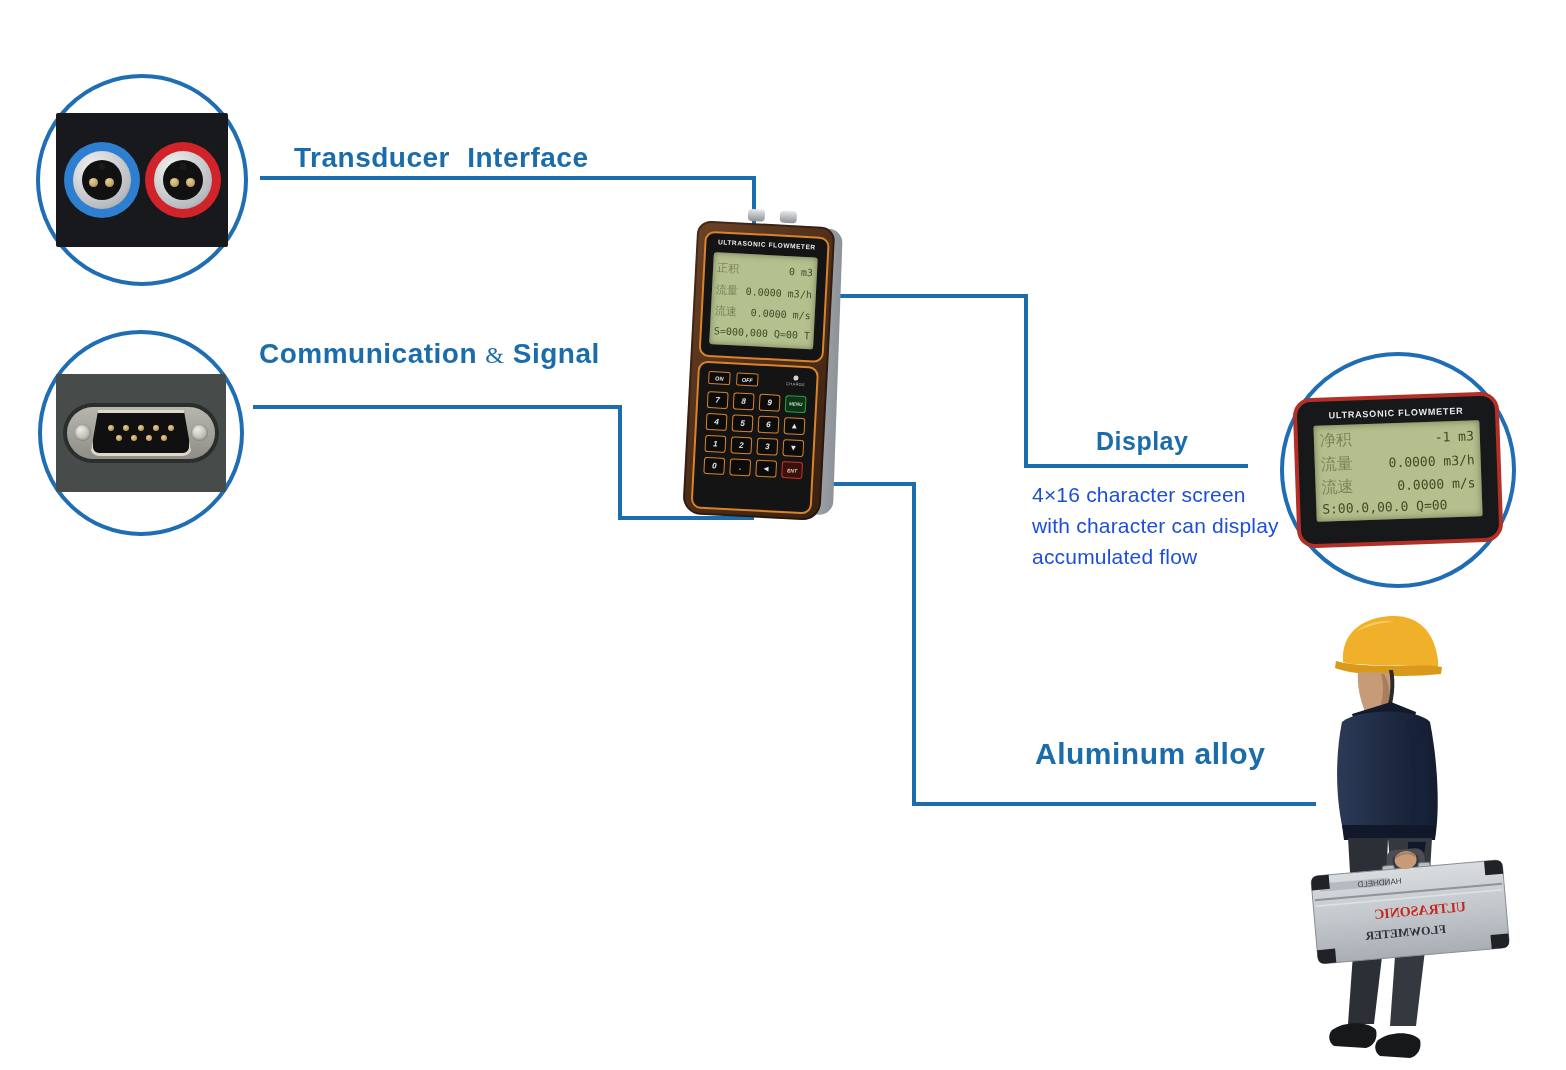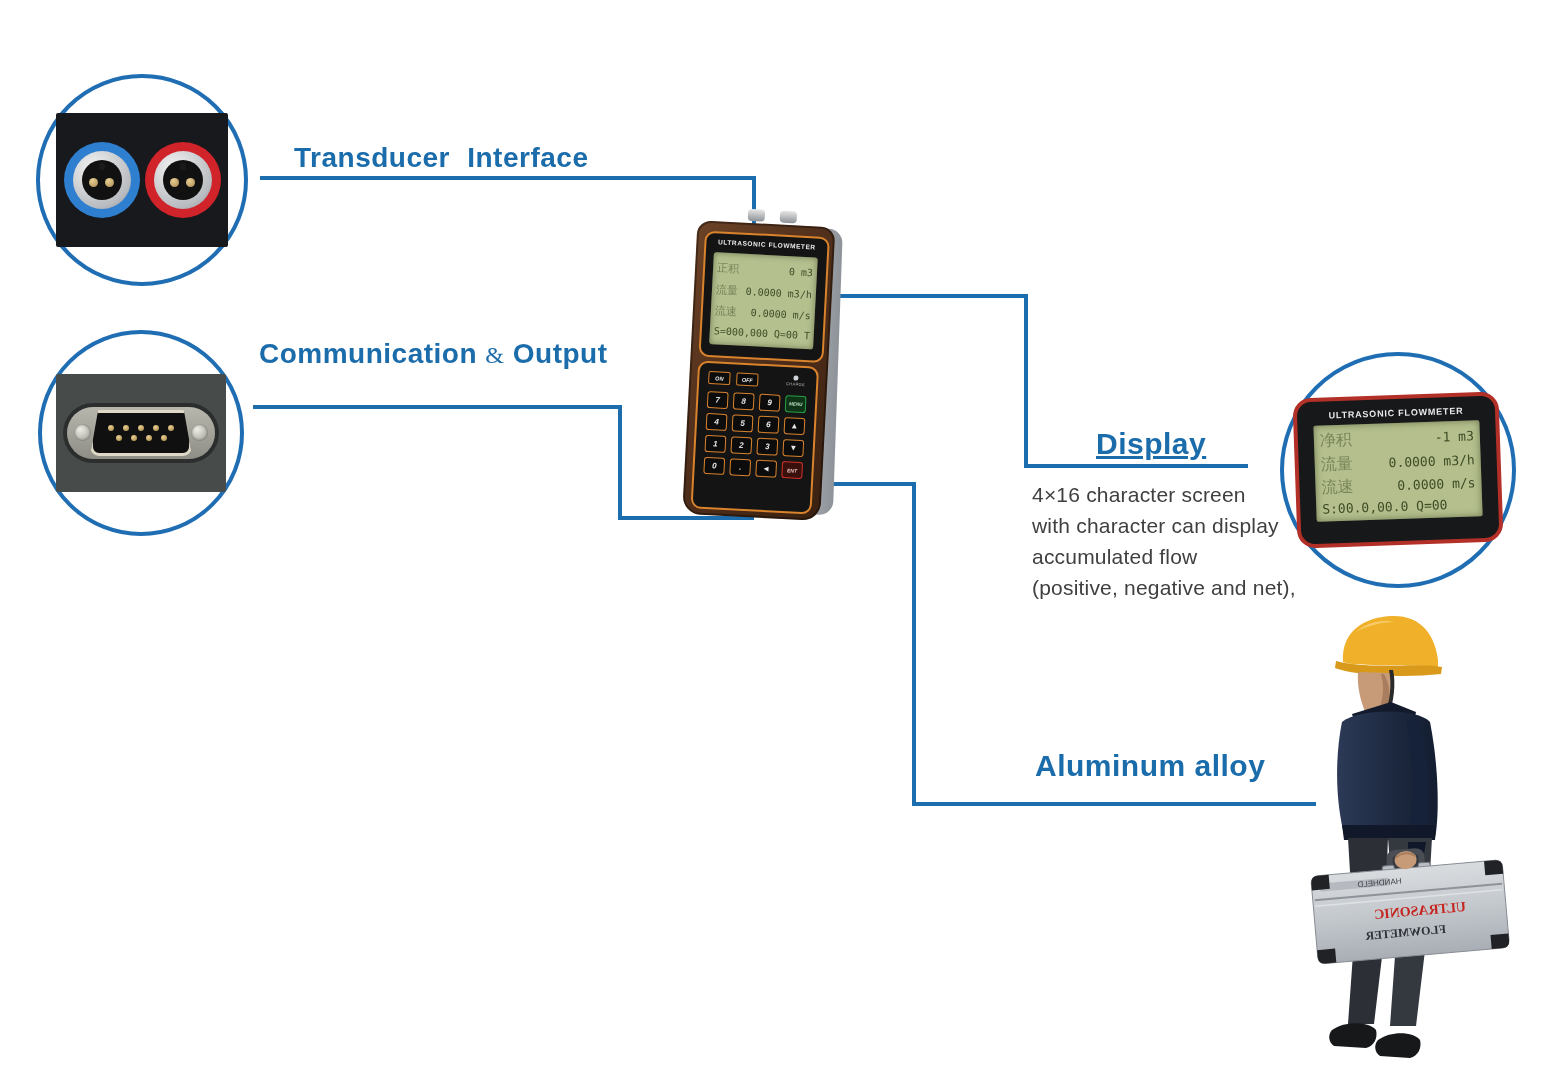--- a/index.html
+++ b/index.html
@@ -8,21 +8,21 @@
 
   
   .cline{position:absolute;background:#1c6dad;}
 
   
   .blabel{position:absolute;color:#1b6cab;font-weight:bold;letter-spacing:.5px;}
   .ws{word-spacing:9px;}
   .amp{font-family:"Liberation Serif",serif;font-weight:normal;font-size:24px;}
 
   
-  .desc{position:absolute;color:#404040;font-size:21px;line-height:31px;letter-spacing:.2px;}
+  .desc{position:absolute;color:#1d4ed8;font-size:21px;line-height:31px;letter-spacing:.2px;}
 
   
   .circle{position:absolute;border:4px solid #1f6db3;border-radius:50%;
           display:flex;align-items:center;justify-content:center;background:#fff;}
 
   
   .conn-photo{width:172px;height:134px;background:#17191d;display:flex;align-items:center;
               justify-content:center;gap:5px;border-radius:2px;}
   .conn{width:76px;height:76px;border-radius:50%;display:flex;align-items:center;justify-content:center;}
   .conn.blue{background:#2f7fd0;}
@@ -118,33 +118,32 @@
 
   <div class="cline" style="left:797px;top:482px;width:119px;height:4px;"></div>
   <div class="cline" style="left:912px;top:482px;width:4px;height:324px;"></div>
   <div class="cline" style="left:912px;top:802px;width:404px;height:4px;"></div>
 
   <div class="blabel ws" style="left:294px;top:142px;font-size:28px;text-align:right;">Transducer Interface</div>
 
   <div class="blabel" style="left:259px;top:338px;font-size:28px;">
     <span>Communication</span>
     <span class="amp">&amp;</span>
-    <span>Output</span>
-  </div>
-
-  <div class="blabel" style="left:1096px;top:427px;font-size:30px;text-decoration:underline;">Display</div>
+    <span>Signal</span>
+  </div>
+
+  <div class="blabel" style="left:1096px;top:427px;font-size:25px;">Display</div>
 
   <div class="desc" style="left:1032px;top:479px;width:280px;">
     <div>4×16 character  screen</div>
     <div>with character can  display</div>
     <div>accumulated flow</div>
-    <div>(positive, negative and net),</div>
-  </div>
-
-  <div class="blabel" style="left:1035px;top:737px;font-size:30px;margin-top:12px;">Aluminum alloy</div>
+  </div>
+
+  <div class="blabel" style="left:1035px;top:737px;font-size:30px;">Aluminum alloy</div>
 
   <div class="circle" style="left:36px;top:74px;width:204px;height:204px;">
     <div class="conn-photo">
       <div class="conn blue">
         <div class="ring">
           <div class="core">
             <span class="notch"></span>
             <span class="pin p1"></span>
             <span class="pin p2"></span>
           </div>

